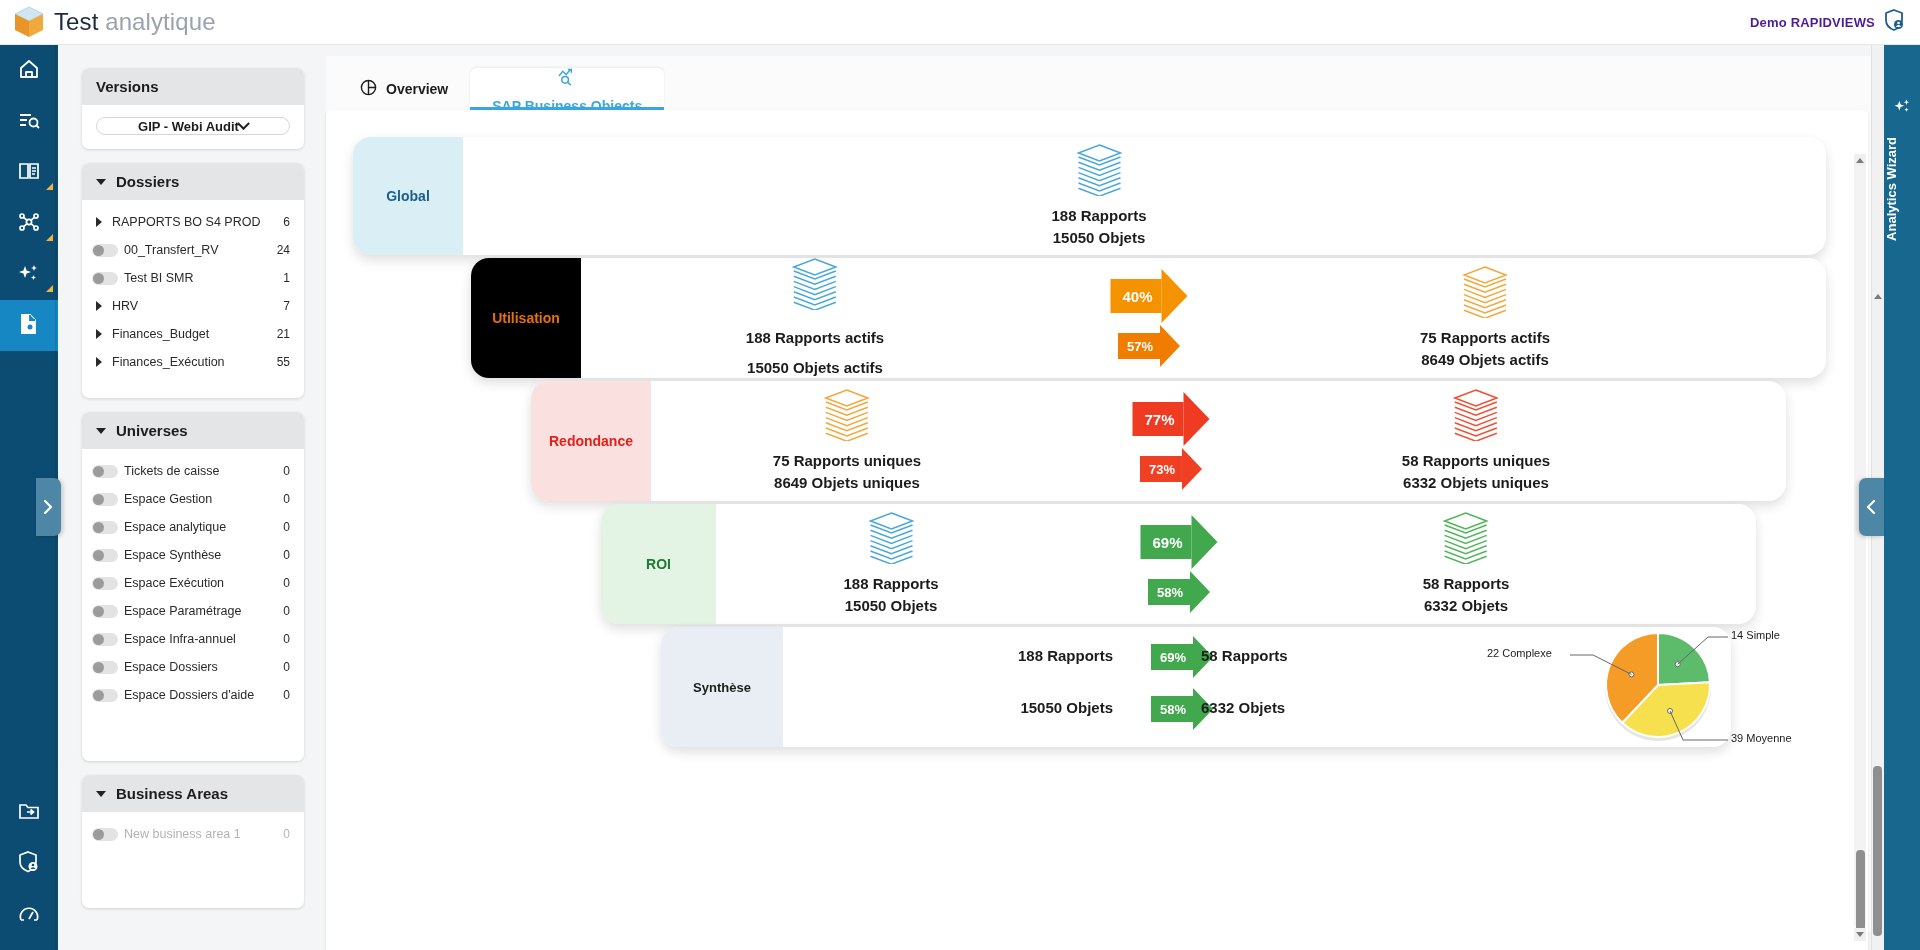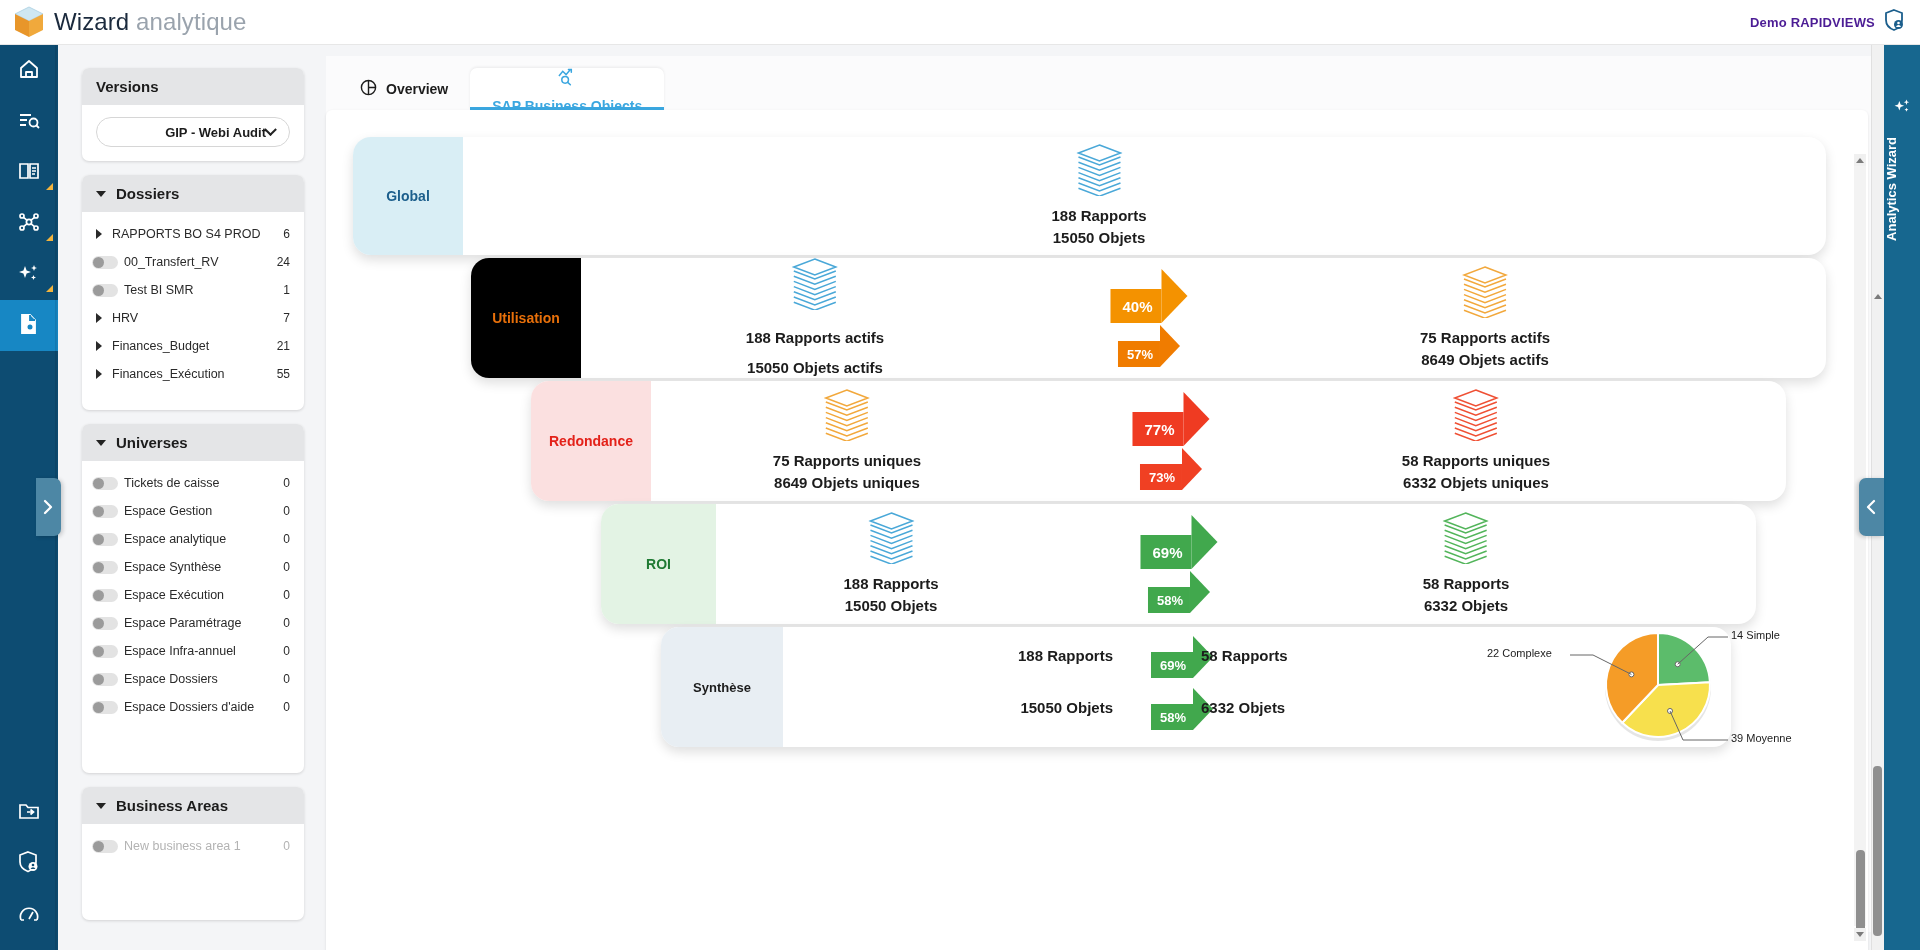--- a/index.html
+++ b/index.html
@@ -82,23 +82,23 @@
   }
   .caret-down {
     width: 0; height: 0;
     border-left: 5px solid transparent;
     border-right: 5px solid transparent;
     border-top: 6px solid #222;
   }
   .card-body { padding: 8px 0; }
   #version-select {
     margin: 12px 14px 14px 14px;
-    height: 30px;
+    height: 18px;
     border: 1px solid #d6d6d6; border-radius: 15px;
-    display: flex; align-items: center; justify-content: flex-end;
+    display: flex; align-items: center; justify-content: center;
     padding: 0 14px;
     font-size: 13px; font-weight: bold; color: #1c1c1c;
     background: #fff;
   }
   .chev { width: 9px; height: 9px; border-right: 2px solid #222; border-bottom: 2px solid #222;
           transform: rotate(45deg) translate(-2px,-2px); }
 
   .tree-row {
     display: flex; align-items: center;
     height: 28px; padding: 0 14px 0 10px;
@@ -202,21 +202,21 @@
   .node .stack { margin-bottom: 9px; }
   .node .line1, .node .line2 {
     font-size: 15px; font-weight: bold; color: #1c1c1c; line-height: 1.42;
     white-space: nowrap;
   }
 
   
   .arrow {
     position: absolute;
     transform: translate(-50%,-50%);
-    display: flex; align-items: flex-end;
+    display: flex; align-items: center;
   }
   .arrow .body {
     height: 26px; display: flex; align-items: center; justify-content: center;
     padding: 0 7px 0 9px;
     color: #fff; font-size: 13px; font-weight: bold;
   }
   .arrow .head {
     width: 0; height: 0;
     border-top: 21px solid transparent;
     border-bottom: 21px solid transparent;
@@ -266,21 +266,21 @@
 <div id="topbar">
   <div id="brand">
     <span id="cube-icon">
       <svg width="30" height="32" viewBox="0 0 30 32">
         <polygon points="15,1 29,8 15,15 1,8" fill="#cfe7f2" stroke="#b5d6e6" stroke-width="1"></polygon>
         <polygon points="1,8 15,15 15,31 1,24" fill="#e8962a"></polygon>
         <polygon points="29,8 15,15 15,31 29,24" fill="#f0a93c"></polygon>
       </svg>
     </span>
     <span id="app-title">
-      <span>Wizard</span>
+      <span>Test</span>
       <span class="light">analytique</span>
     </span>
   </div>
   <div id="topbar-right">
     <span id="user-label">Demo RAPIDVIEWS</span>
     <span>
       <svg width="20" height="22" viewBox="0 0 20 22">
         <path d="M10 1 L18 4 L18 11 C18 16 14 19.5 10 21 C6 19.5 2 16 2 11 L2 4 Z" fill="none" stroke="#1b5e8c" stroke-width="1.8"></path>
         <circle cx="14.5" cy="15.5" r="4.5" fill="#1b5e8c"></circle>
         <circle cx="14.5" cy="14" r="1.3" fill="#fff"></circle>

